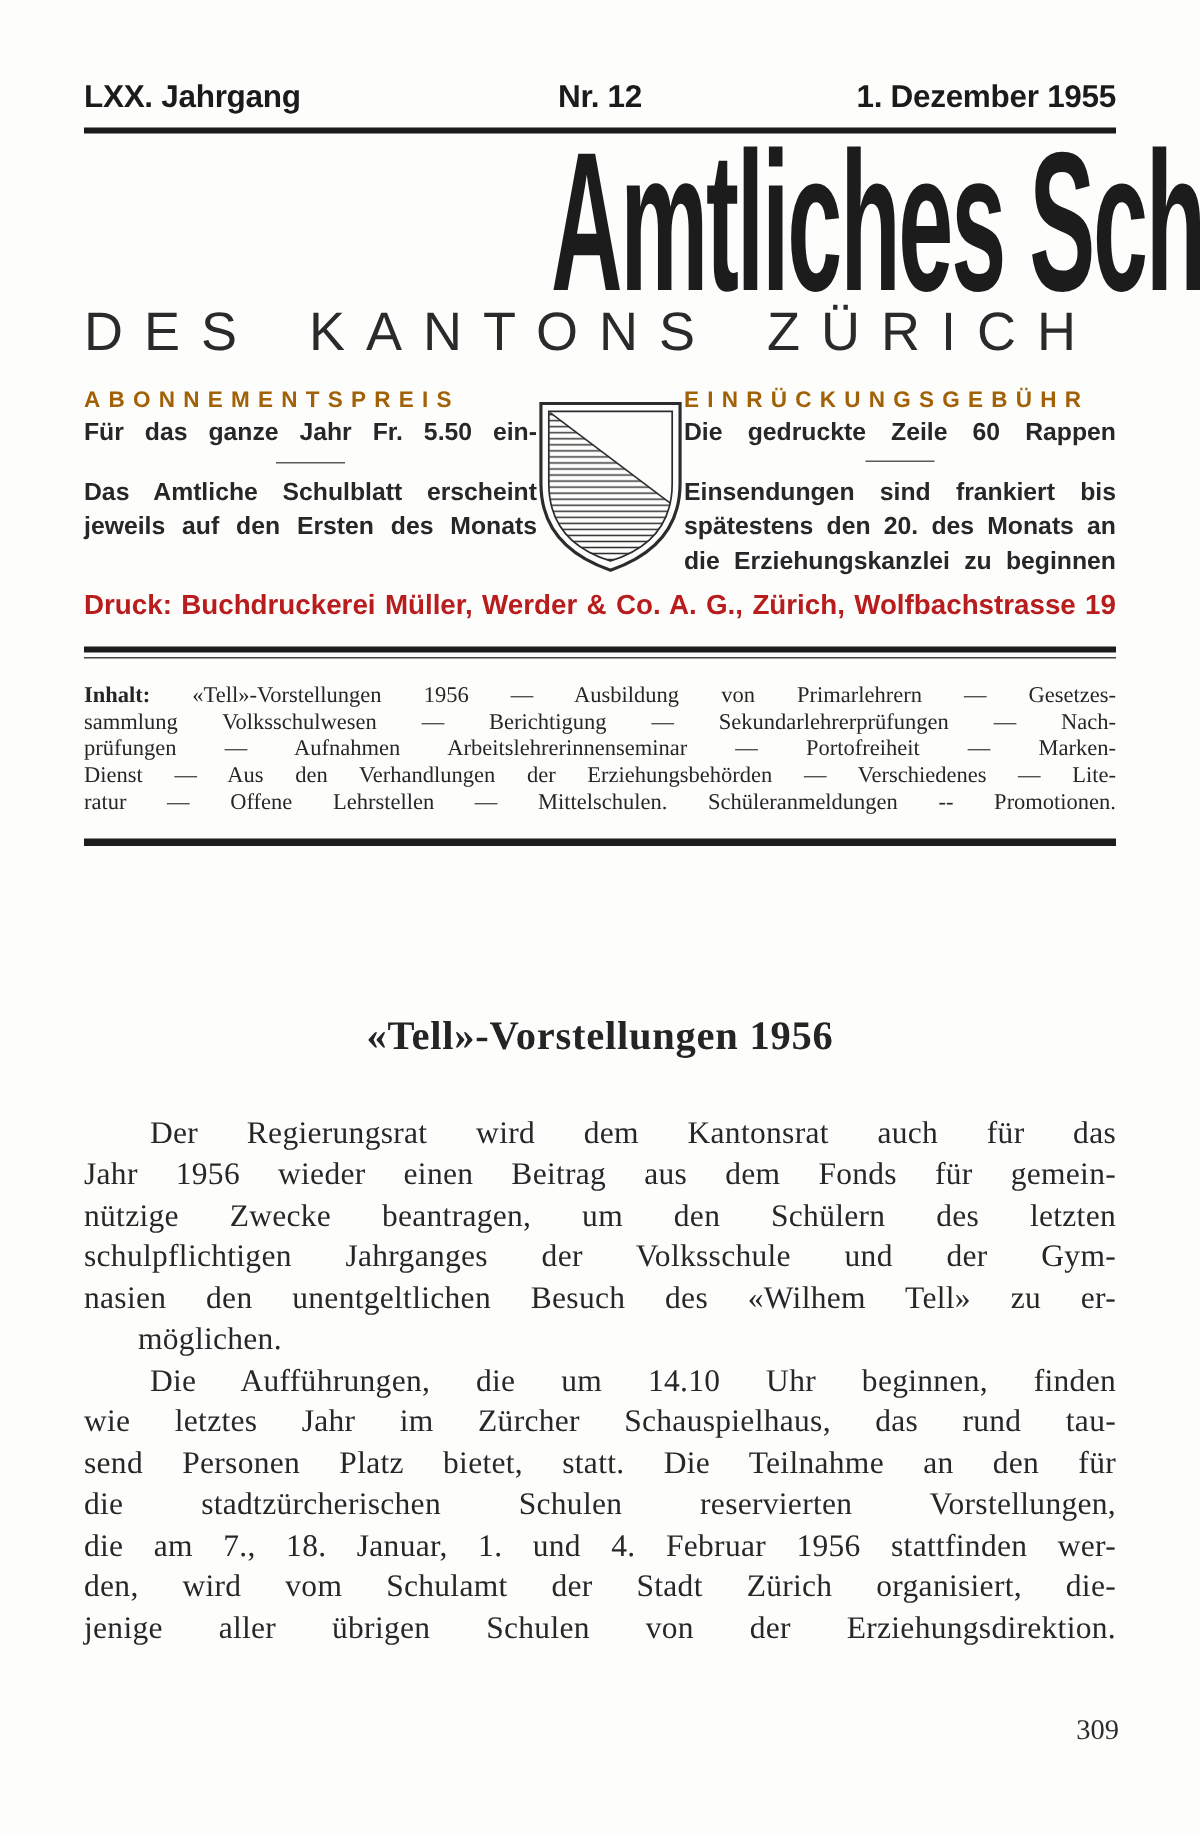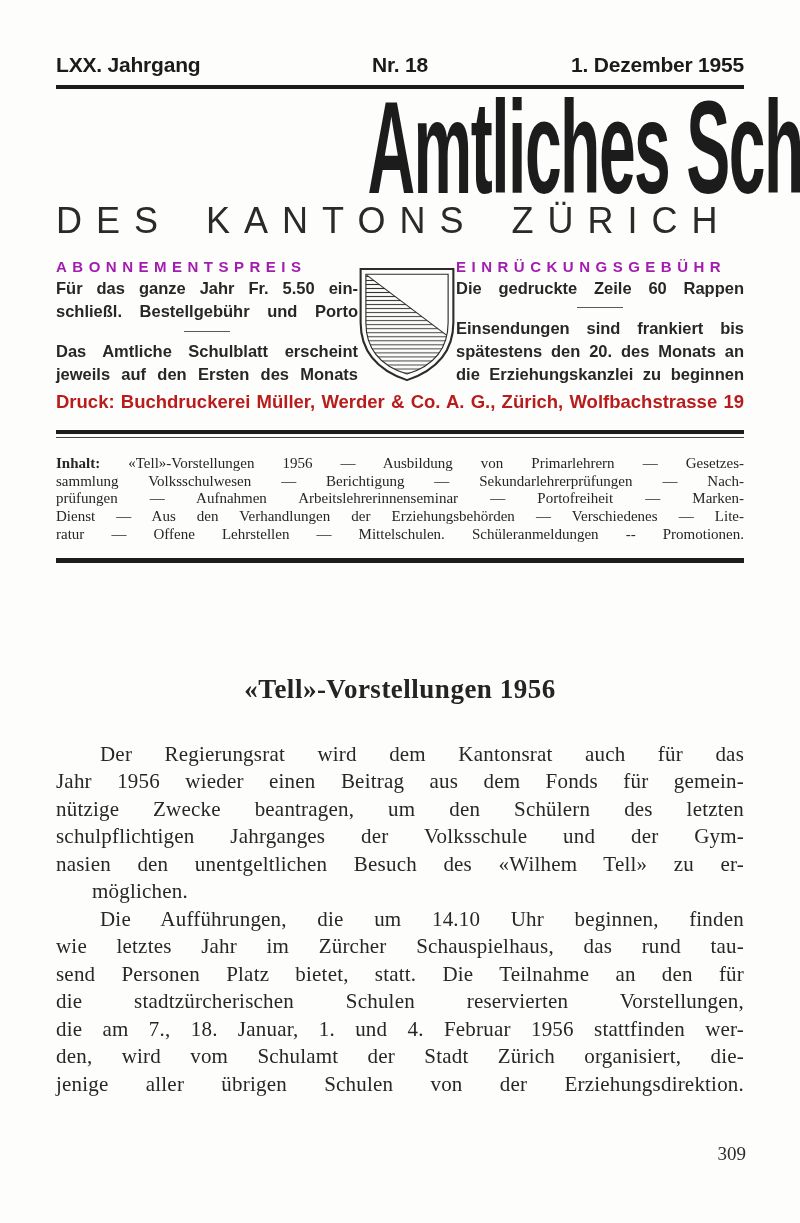--- a/index.html
+++ b/index.html
@@ -43,21 +43,21 @@
     white-space:nowrap;
   }
 
   
   .info-row { margin-top:16px; display:flex; justify-content:space-between; }
   .col { font-size:16.5px; line-height:23px; font-weight:bold; color:#272727; }
   .col.leftc  { width:302px; }
   .col.rightc { width:288px; }
   .col-head {
     font-size:15px; line-height:20px; font-weight:bold;
-    letter-spacing:5.5px; white-space:nowrap; color:#a21caf;
+    letter-spacing:5.5px; white-space:nowrap; color:#a16207;
   }
   .col-line { text-align:justify; text-align-last:justify; }
   .mini-rule { width:46px; height:1px; background:#5a5a5a; margin:8px auto; }
   .mini-rule.r { margin:7px auto 9px auto; }
   .shield-box { width:98px; padding-top:8px; flex:0 0 auto; }
 
   .druck {
     margin-top:2px; font-weight:bold; font-size:18.5px; line-height:22px;
     color:#b91c1c; text-align:justify; text-align-last:justify; white-space:nowrap0;
   }
@@ -101,35 +101,34 @@
   }
 </style>
 </head>
 <body>
 
 <div class="page">
   <div class="content">
 
     <div class="mast-row">
       <span class="m-left">LXX. Jahrgang</span>
-      <span class="m-center">Nr. 18</span>
+      <span class="m-center">Nr. 12</span>
       <span class="m-right">1. Dezember 1955</span>
     </div>
     <div class="rule-mast"></div>
 
     <div class="title-box">
       <span class="condense">Amtliches Schulblatt</span>
     </div>
     <div class="subtitle">DES KANTONS ZÜRICH</div>
 
     <div class="info-row">
       <div class="col leftc">
         <div class="col-head">ABONNEMENTSPREIS</div>
         <div class="col-line">Für das ganze Jahr Fr. 5.50 ein-</div>
-        <div class="col-line">schließl. Bestellgebühr und Porto</div>
         <div class="mini-rule"></div>
         <div class="col-line">Das Amtliche Schulblatt erscheint</div>
         <div class="col-line">jeweils auf den Ersten des Monats</div>
       </div>
 
       <div class="shield-box">
         <svg width="98" height="120" viewBox="0 0 112 134">
           <defs>
             <pattern id="hatch" width="8" height="4.6" patternUnits="userSpaceOnUse">
               <line x1="0" y1="2.3" x2="8" y2="2.3" stroke="#2c2c2c" stroke-width="1.1"></line>

